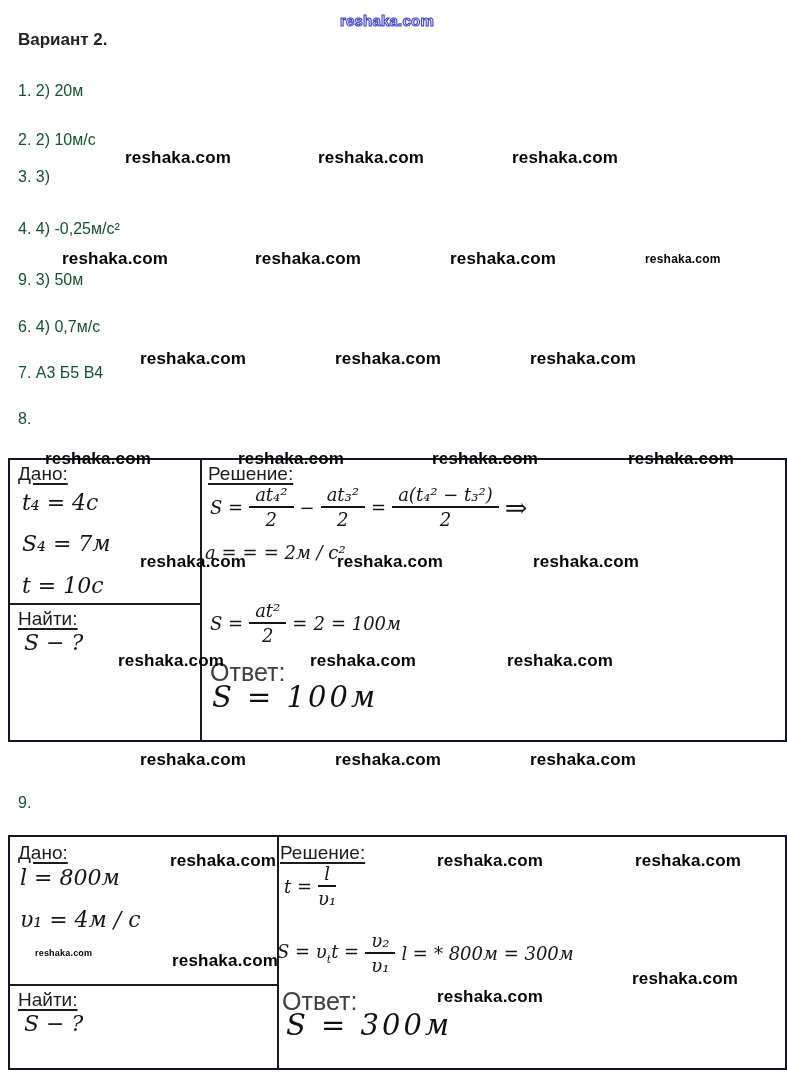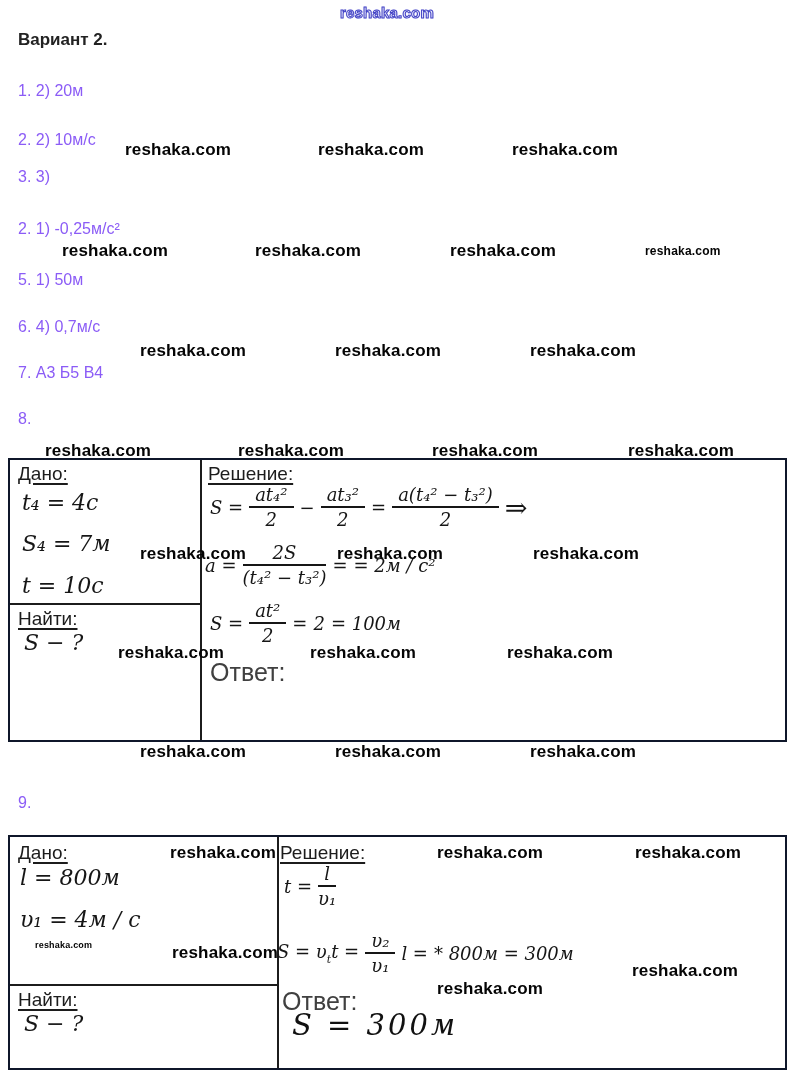--- a/index.html
+++ b/index.html
@@ -2,28 +2,28 @@
 <html><head>
 <meta charset="utf-8">
 <style>
   html,body { margin:0; padding:0; background:#fff; }
   .page {
     position:relative; width:787px; height:1080px; background:#ffffff;
     font-family:"Liberation Sans", sans-serif; overflow:hidden;
   }
   
   .wm { position:absolute; font:bold 17px "Liberation Sans",sans-serif; color:#040404;
-        white-space:nowrap; z-index:6; letter-spacing:0.2px; }
+        white-space:nowrap; z-index:6; letter-spacing:0.2px;margin-top:8px; }
   .wm-sm { font-size:12px; }
   .wm-xs { font-size:9px; }
   .wm-logo { font-size:15px; color:#e7e8fa; -webkit-text-stroke:1px #4444c6;
              text-shadow:0 0 1px #4444c6; }
   
   .title { position:absolute; left:18px; top:30px; font-size:17px; font-weight:bold; color:#222; }
-  .ans, .pnum { position:absolute; left:18px; font-size:16px; color:#8b5cf6; white-space:nowrap; }
+  .ans, .pnum { position:absolute; left:18px; font-size:16px; color:#14532d; white-space:nowrap; }
   
   .sbox { position:absolute; left:8px; border:2px solid #0f172a; background:transparent; }
   .vline { position:absolute; top:0; bottom:0; width:2px; background:#1c1c1c; }
   .hline { position:absolute; height:2px; background:#1c1c1c; }
   .lbl { position:absolute; font-size:19px; color:#1c1c1c; text-decoration:underline;
          text-decoration-thickness:2px; text-underline-offset:3px; white-space:nowrap; }
   .lbl-plain { position:absolute; font-size:25px; color:#404040; white-space:nowrap; }
   .mv { position:absolute; font-family:"DejaVu Serif",serif; font-style:italic;
         font-size:22px; color:#161616; white-space:nowrap; }
   .formula { position:absolute; display:flex; align-items:center; gap:6px;
@@ -73,22 +73,22 @@
       <span class="wm" style="left: 172px; top: 943px;">reshaka.com</span>
       <span class="wm" style="left: 632px; top: 961px;">reshaka.com</span>
       <span class="wm" style="left: 437px; top: 979px;">reshaka.com</span>
     </div>
 
   <div class="title">Вариант 2.</div>
 
   <div class="ans" style="top:82px">1. 2) 20м</div>
   <div class="ans" style="top:131px">2. 2) 10м/с</div>
   <div class="ans" style="top:168px">3. 3)</div>
-  <div class="ans" style="top:220px">2. 1) -0,25м/с²</div>
-  <div class="ans" style="top:271px">5. 1) 50м</div>
+  <div class="ans" style="top:220px">4. 4) -0,25м/с²</div>
+  <div class="ans" style="top:271px">9. 3) 50м</div>
   <div class="ans" style="top:318px">6. 4) 0,7м/с</div>
   <div class="ans" style="top:364px">7. А3 Б5 В4</div>
 
   <div class="pnum" style="top:410px">8.</div>
 
   <div class="sbox" style="top:458px; width:775px; height:280px;">
     <div class="vline" style="left:190px"></div>
     <div class="hline" style="top:143px; left:0; width:190px"></div>
 
     <div class="lbl" style="left:8px; top:3px">Дано:</div>
@@ -115,42 +115,39 @@
       <span>=</span>
       <span class="frac">
           <span class="num">a(t₄² − t₃²)</span>
           <span class="den">2</span>
         </span>
       <span class="arrow">⇒</span>
     </div>
 
     <div class="formula" style="left:195px; top:82px">
       <span>a =</span>
-      <span class="frac">
-          <span class="num">2S</span>
-          <span class="den">(t₄² − t₃²)</span>
-        </span>
       <span>=</span>
       <span>= 2м / с²</span>
     </div>
 
     <div class="formula" style="left:200px; top:140px">
       <span>S =</span>
       <span class="frac">
           <span class="num">at²</span>
           <span class="den">2</span>
         </span>
       <span>=</span>
       <span class="frac">
           <span class="den">2</span>
         </span>
       <span>= 100м</span>
     </div>
 
     <div class="lbl-plain" style="left:200px; top:198px">Ответ:</div>
+    <div class="big-ans" style="left:202px; top:220px">S = 100м</div>
   </div>
 
   <div class="pnum" style="top:794px">9.</div>
 
   <div class="sbox" style="top:835px; width:775px; height:231px;">
     <div class="vline" style="left:267px"></div>
     <div class="hline" style="top:147px; left:0; width:267px"></div>
 
     <div class="lbl" style="left:8px; top:5px">Дано:</div>
     <div class="mv" style="left:10px; top:28px">l = 800м</div>
@@ -173,15 +170,15 @@
       <span><span>S = υ</span><sub>t</sub><span>t =</span></span>
       <span class="frac">
           <span class="num">υ₂</span>
           <span class="den">υ₁</span>
         </span>
       <span>l =</span>
       <span>* 800м = 300м</span>
     </div>
 
     <div class="lbl-plain" style="left:272px; top:150px">Ответ:</div>
-    <div class="big-ans" style="left:282px; top:171px">S = 300м</div>
+    <div class="big-ans" style="left:276px; top:171px">S = 300м</div>
   </div>
 </div>
 
 </body></html>

